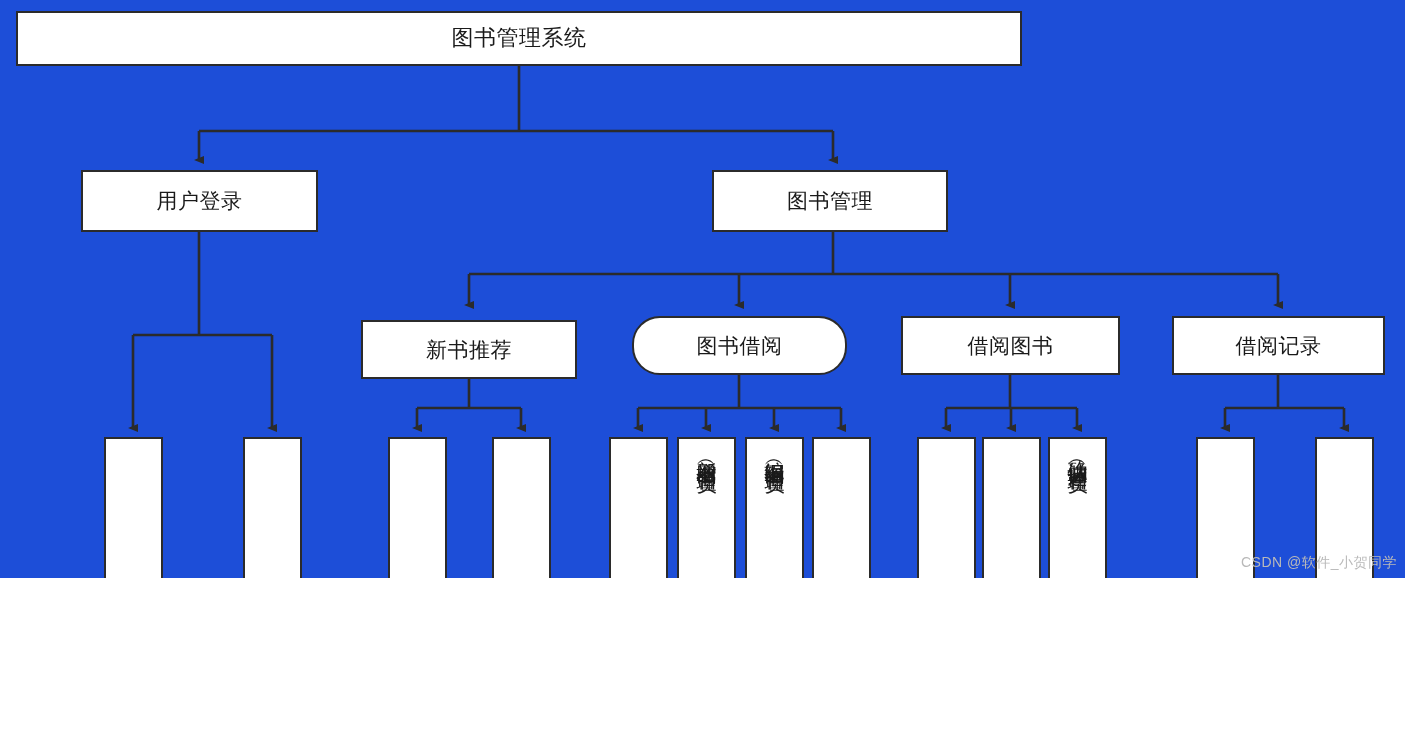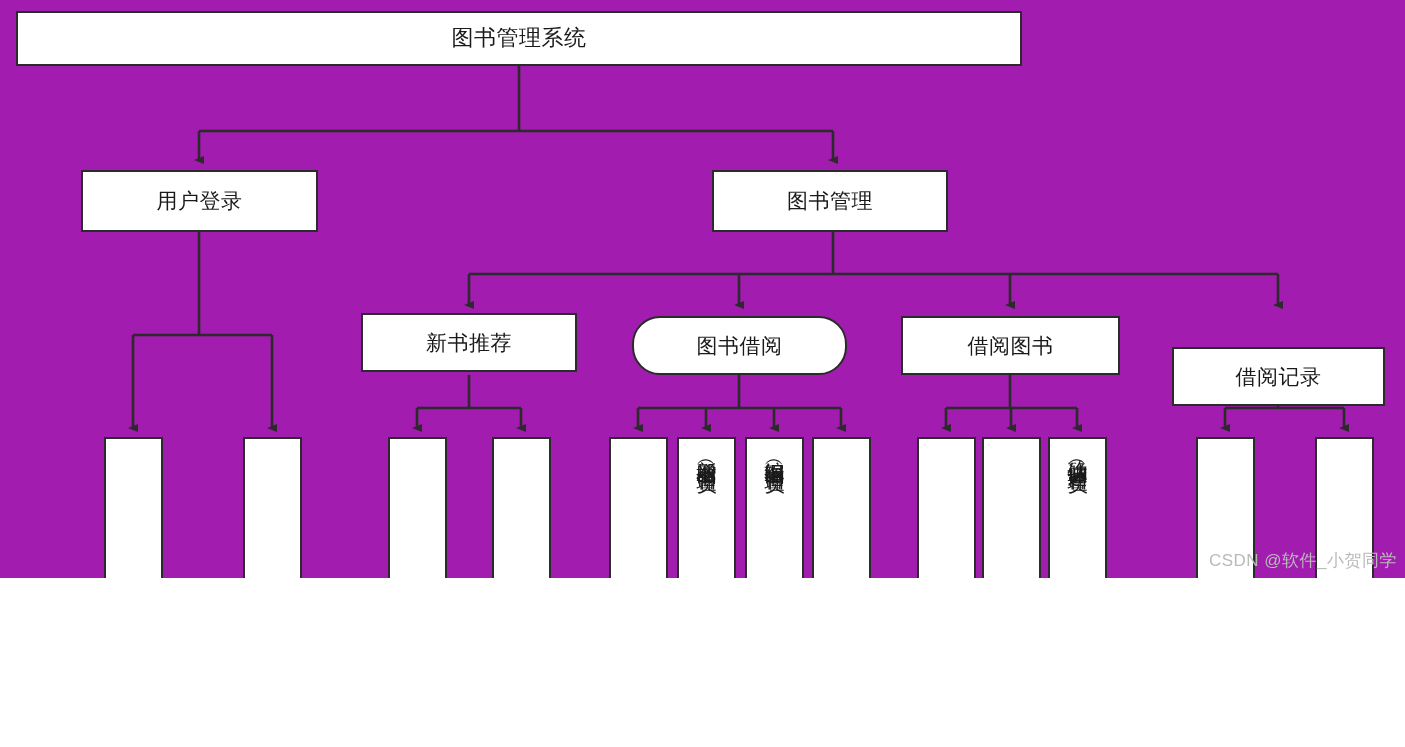--- a/index.html
+++ b/index.html
@@ -8,21 +8,21 @@
     padding: 0;
     background: #ffffff;
   }
   body {
     font-family: "Liberation Sans", "DejaVu Sans", sans-serif;
   }
   #canvas {
     position: relative;
     width: 1405px;
     height: 578px;
-    background: #a21caf;
+    background: #1d4ed8;
     overflow: hidden;
   }
   #edges {
     position: absolute;
     left: 0;
     top: 0;
     width: 1405px;
     height: 747px;
     pointer-events: none;
   }
@@ -66,21 +66,21 @@
     justify-content: center;
   }
   .leaf-inner.top {
     align-items: flex-start;
     padding-top: 6px;
   }
   #watermark {
     position: absolute;
     right: 8px;
     bottom: 6px;
-    font-size: 17px;
+    font-size: 14px;
     color: #b9b9b9;
     letter-spacing: 0.5px;
     white-space: nowrap;
   }
 </style>
 </head>
 <body>
 
 <div id="canvas">
 
@@ -139,33 +139,33 @@
   </div>
 
   <div class="node horiz" style="left:81px; top:170px; width:237px; height:62px;">
     <span>用户登录</span>
   </div>
 
   <div class="node horiz" style="left:712px; top:170px; width:236px; height:62px;text-align:center;">
     <span>图书管理</span>
   </div>
 
-  <div class="node horiz" style="left:361px; top:313px; width:216px; height:59px;">
+  <div class="node horiz" style="left:361px; top:320px; width:216px; height:59px;">
     <span>新书推荐</span>
   </div>
 
   <div class="node horiz" style="left:632px; top:316px; width:215px; height:59px;border-radius:28px;">
     <span>图书借阅</span>
   </div>
 
   <div class="node horiz" style="left:901px; top:316px; width:219px; height:59px;">
     <span>借阅图书</span>
   </div>
 
-  <div class="node horiz" style="left:1172px; top:316px; width:213px; height:59px;margin-top:31px;">
+  <div class="node horiz" style="left:1172px; top:316px; width:213px; height:59px;">
     <span>借阅记录</span>
   </div>
 
   <div class="node leaf" style="left:104px; top:437px; width:59px; height:297px;">
     <div class="leaf-inner">
       <span class="vlabel">用户登录</span>
     </div>
   </div>
 
   <div class="node leaf" style="left:243px; top:437px; width:59px; height:297px;">

